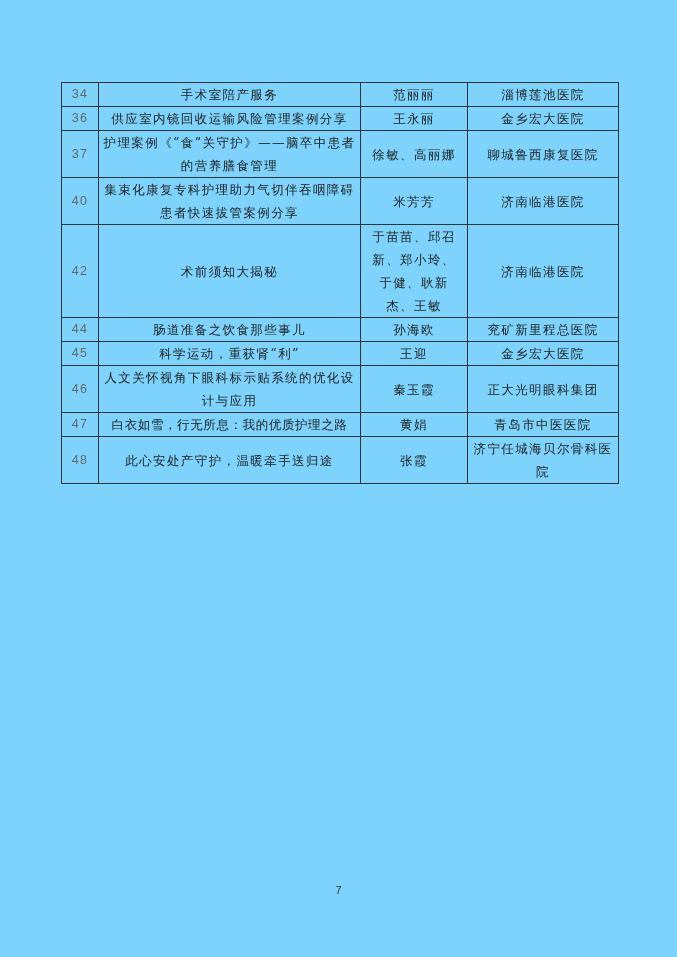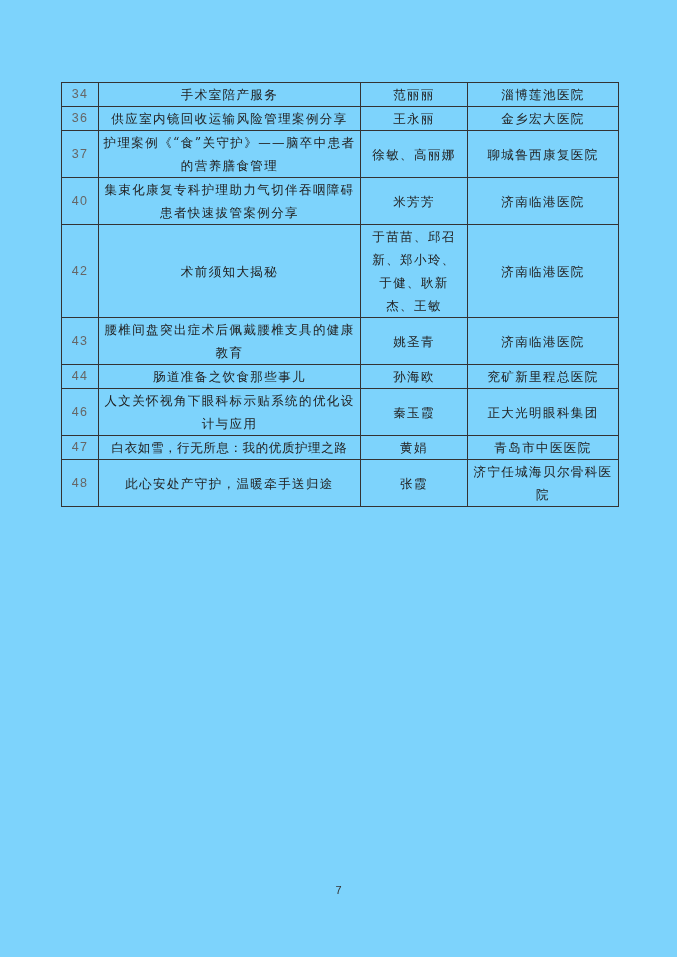--- a/index.html
+++ b/index.html
@@ -52,31 +52,31 @@
         <td class="title">集束化康复专科护理助力气切伴吞咽障碍患者快速拔管案例分享</td>
         <td>米芳芳</td>
         <td>济南临港医院</td>
       </tr>
       <tr style="height:92px">
         <td class="num">42</td>
         <td class="title">术前须知大揭秘</td>
         <td style="padding:0 6px">于苗苗、邱召新、郑小玲、于健、耿新杰、王敏</td>
         <td>济南临港医院</td>
       </tr>
-      <tr style="height:46px">
-        <td class="num">43</td>
-        <td class="title">腰椎间盘突出症术后佩戴腰椎支具的健康教育</td>
-        <td>姚圣青</td>
-        <td>济南临港医院</td>
-      </tr>
       <tr style="height:23px">
         <td class="num">44</td>
         <td class="title">肠道准备之饮食那些事儿</td>
         <td>孙海欧</td>
         <td>兖矿新里程总医院</td>
+      </tr>
+      <tr style="height:23px">
+        <td class="num">45</td>
+        <td class="title">科学运动，重获肾“利”</td>
+        <td>王迎</td>
+        <td>金乡宏大医院</td>
       </tr>
       <tr style="height:46px">
         <td class="num">46</td>
         <td class="title">人文关怀视角下眼科标示贴系统的优化设计与应用</td>
         <td>秦玉霞</td>
         <td>正大光明眼科集团</td>
       </tr>
       <tr style="height:23px">
         <td class="num">47</td>
         <td class="title" style="letter-spacing:0.6px">白衣如雪，行无所息：我的优质护理之路</td>

